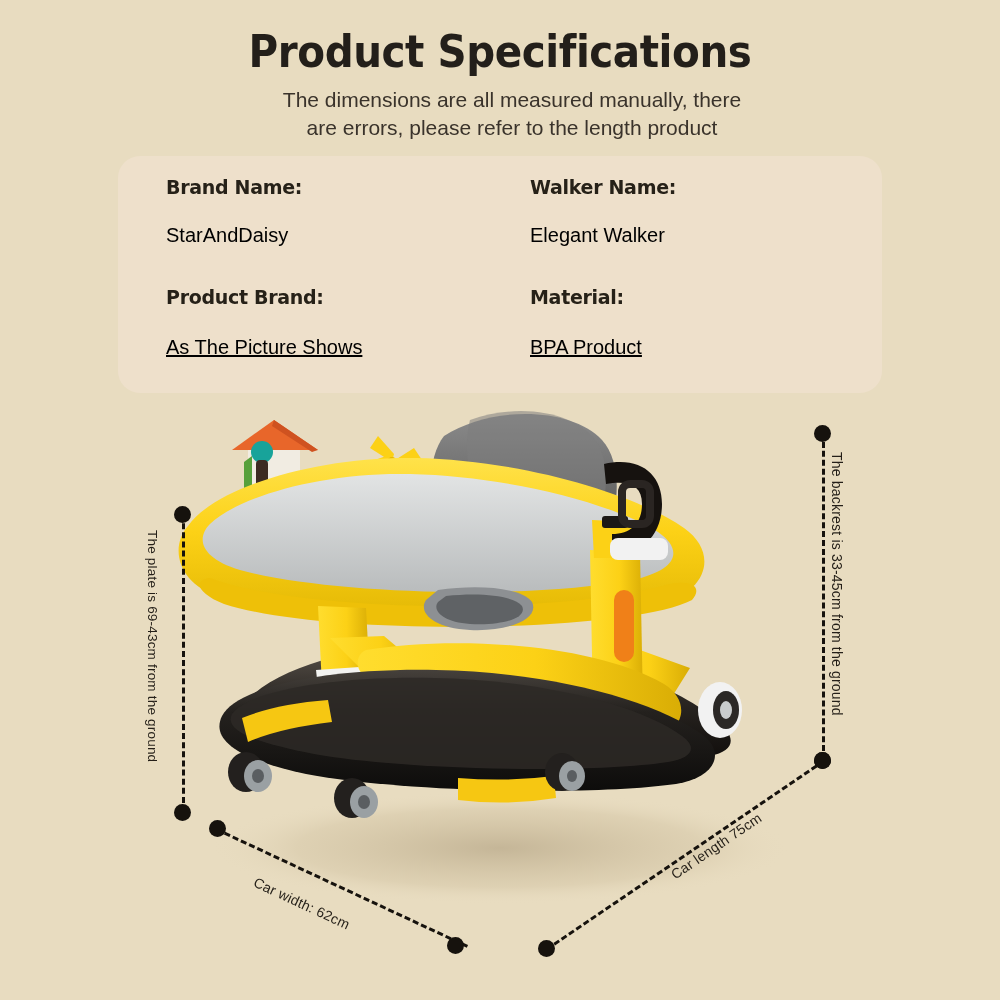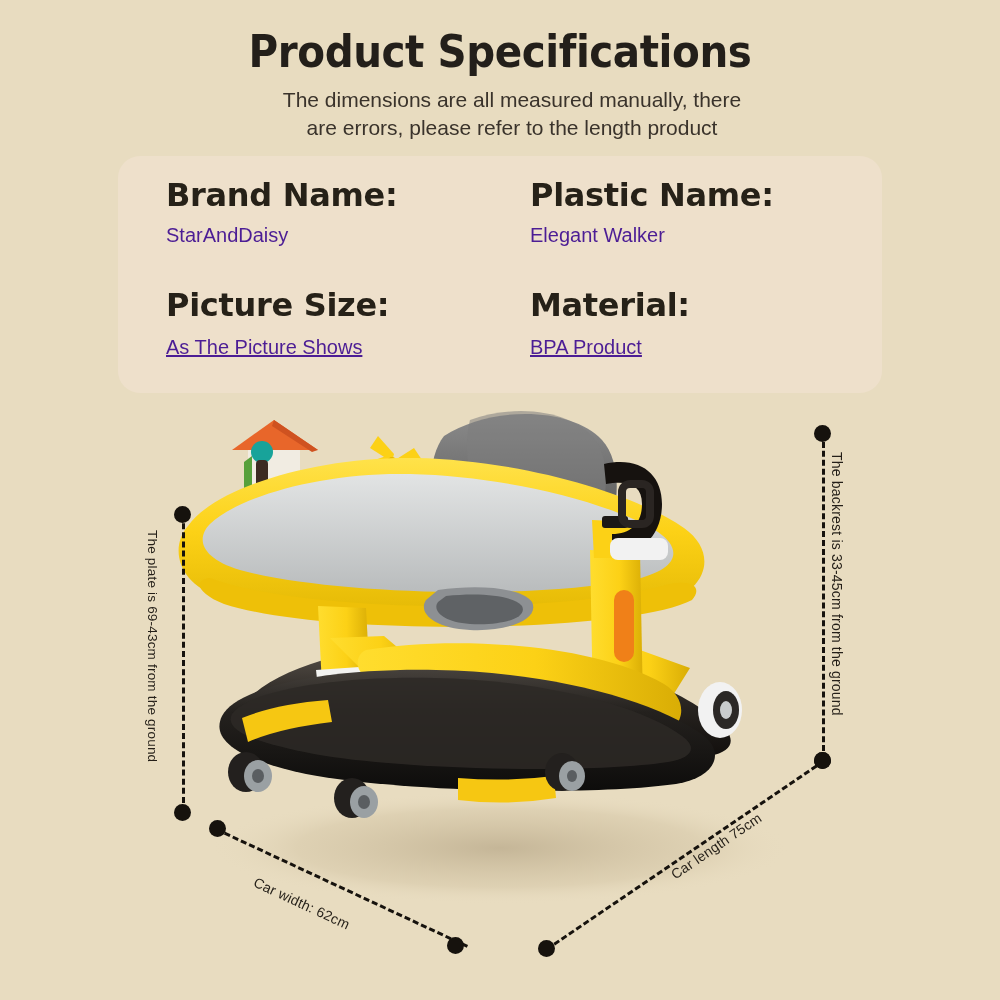--- a/index.html
+++ b/index.html
@@ -41,28 +41,28 @@
     width:764px; height:237px;
     background:#eee0cb;
     border-radius:22px;
   }
   .spec-col { position:absolute; top:0; }
   .col-left  { left:48px;  width:350px; }
   .col-right { left:412px; width:330px; }
   .spec-label {
     font-family:"DejaVu Sans", sans-serif;
     font-weight:bold;
-    font-size:32px;
+    font-size:19px;
     color:#262118;
     letter-spacing:-0.3px;
     white-space:nowrap;
   }
   .spec-value {
     font-size:20px;
-    color:#4c1d95;
+    color:#000000;
     white-space:nowrap;
   }
   .r1-label { position:absolute; top:20px; }
   .r1-value { position:absolute; top:68px; }
   .r2-label { position:absolute; top:130px; }
   .r2-value { position:absolute; top:180px;text-decoration:underline; }
 
   
   .dot {
     position:absolute;
@@ -114,25 +114,25 @@
   <div class="title">Product Specifications</div>
   <div class="subtitle">
     <span>The dimensions are all measured manually, there</span>
     <span>are errors, please refer to the length product</span>
   </div>
 
   <div class="spec-card">
     <div class="spec-col col-left">
       <div class="spec-label r1-label">Brand Name:</div>
       <div class="spec-value r1-value">StarAndDaisy</div>
-      <div class="spec-label r2-label">Picture Size:</div>
+      <div class="spec-label r2-label">Product Brand:</div>
       <div class="spec-value r2-value">As The Picture Shows</div>
     </div>
     <div class="spec-col col-right">
-      <div class="spec-label r1-label">Plastic Name:</div>
+      <div class="spec-label r1-label">Walker Name:</div>
       <div class="spec-value r1-value">Elegant Walker</div>
       <div class="spec-label r2-label">Material:</div>
       <div class="spec-value r2-value">BPA Product</div>
     </div>
   </div>
 
   <div class="product">
     <svg viewBox="0 0 680 580" xmlns="http://www.w3.org/2000/svg">
       <defs>
         <linearGradient id="gYellow" x1="0" y1="0" x2="0" y2="1">

